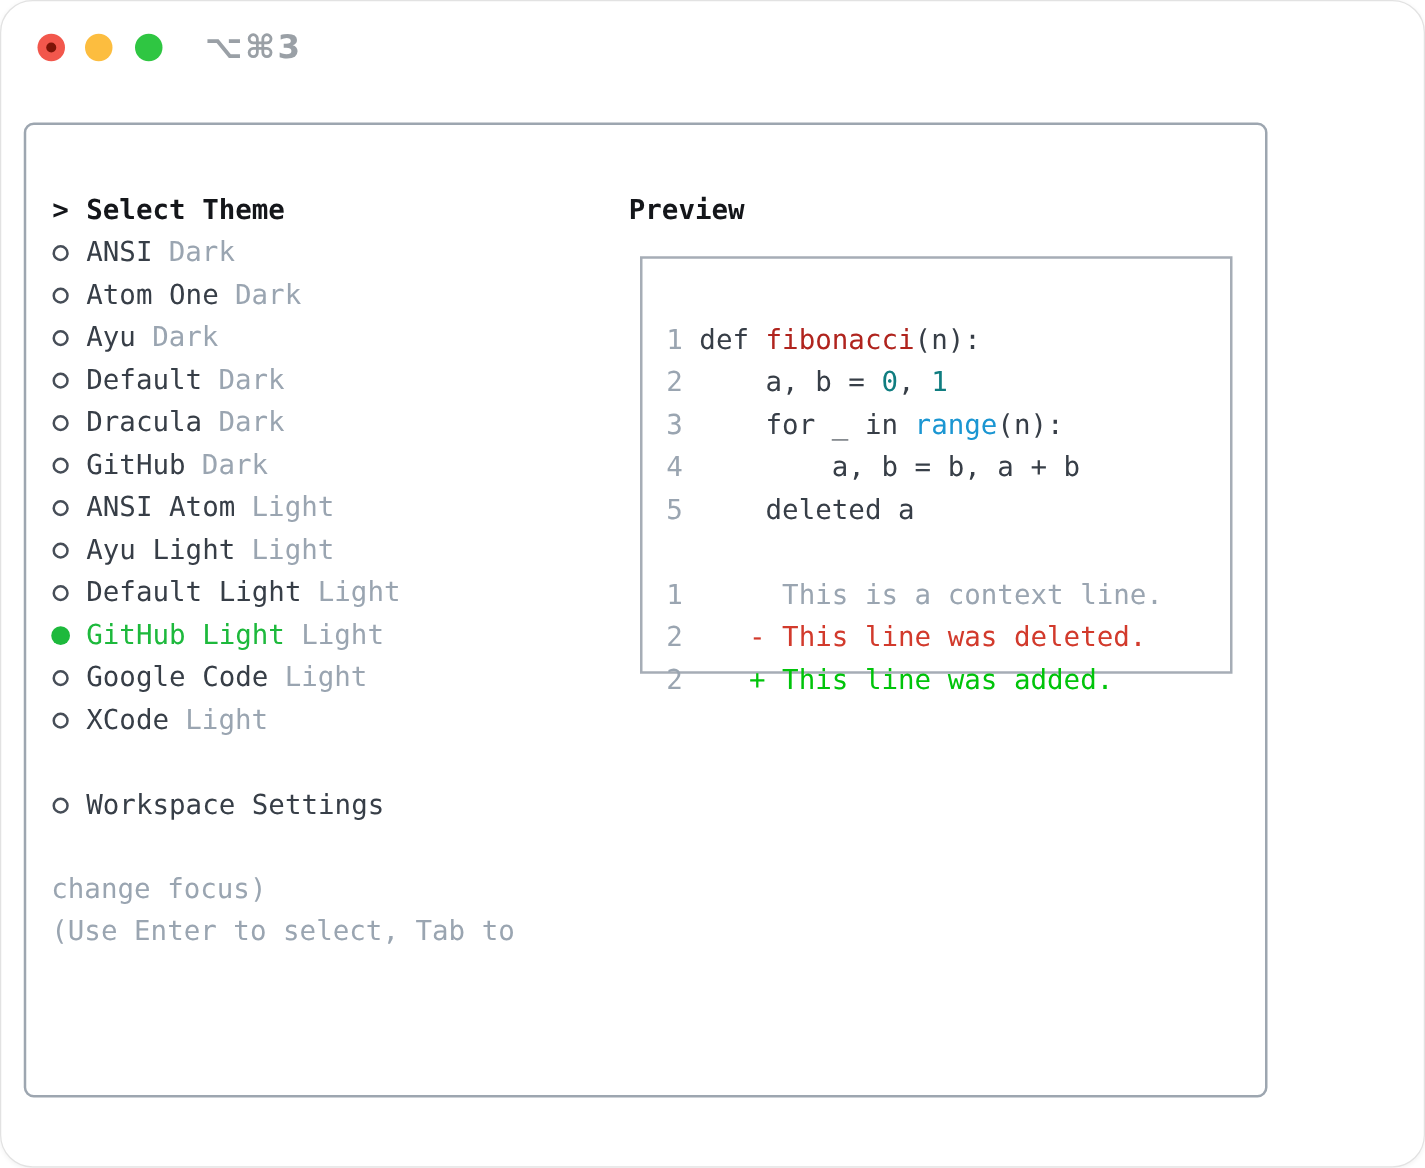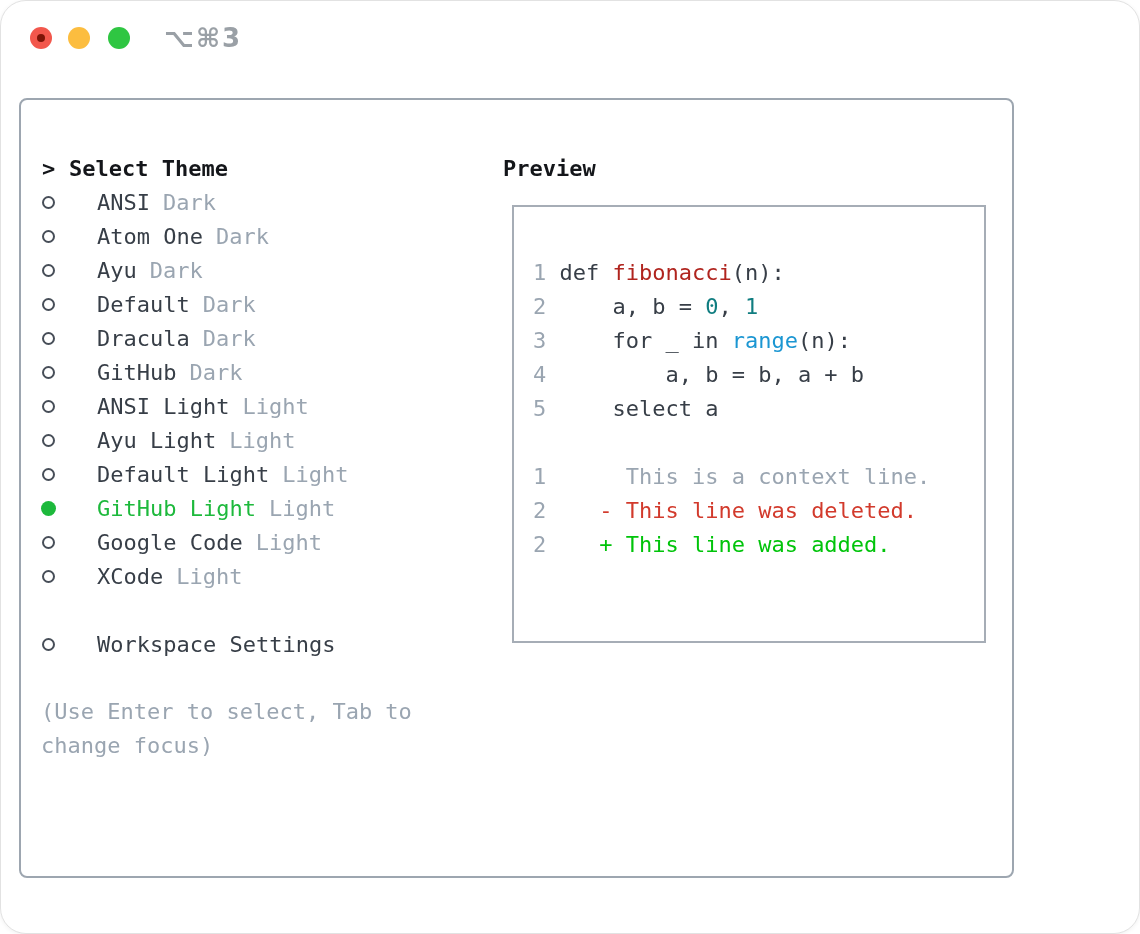--- a/index.html
+++ b/index.html
@@ -47,31 +47,31 @@
   }
   
   .left-col{position:absolute;left:20px;top:51px;font-size:22px;}
   .row{display:flex;align-items:center;height:34px;white-space:pre;}
   .row.blank{height:34px;}
   .slot{width:15px;margin-right:13px;flex:none;display:flex;align-items:center;justify-content:center;}
   .prompt{font-weight:700;color:var(--header-black);}
   .hdr{font-weight:700;color:var(--header-black);}
   .bullet{width:13px;height:13px;border-radius:50%;border:2px solid #474e58;background:transparent;}
   .bullet.on{border:none;background:var(--selected-green);width:15px;height:15px;}
-  .name{color:var(--text-dark);margin-left:28px;}
+  .name{color:var(--text-dark);}
   .name.sel{color:var(--selected-green);}
   .variant{color:var(--muted-gray);margin-left:13px;}
   .hint-line{line-height:34px;color:var(--muted-gray);white-space:pre;}
   
   .preview-header{
     position:absolute;left:482px;top:51px;height:34px;display:flex;align-items:center;
     font-size:22px;font-weight:700;color:var(--header-black);
   }
   .preview-box{
-    position:absolute;left:491px;top:105px;width:474px;height:438px;
+    position:absolute;left:491px;top:105px;width:474px;height:334px;
     border:2px solid var(--box-border);background:#fff;
   }
   .code{position:absolute;left:19px;top:49px;font-size:22px;}
   .cline{height:34px;line-height:34px;white-space:pre;}
   .ln{display:inline-block;width:1ch;margin-right:1ch;text-align:right;color:var(--muted-gray);}
   .c-plain{color:var(--text-dark);}
   .c-func{color:var(--function-red);}
   .c-number{color:var(--number-teal);}
   .c-builtin{color:var(--builtin-blue);margin-top:32px;}
   .c-context{color:var(--muted-gray);}
@@ -98,50 +98,50 @@
         <span class="hdr">Select Theme</span>
       </div>
 
       <div id="theme-rows">
           <div class="row"><span class="slot"><span class="bullet"></span></span><span class="name">ANSI</span><span class="variant">Dark</span></div>
           <div class="row"><span class="slot"><span class="bullet"></span></span><span class="name">Atom One</span><span class="variant">Dark</span></div>
           <div class="row"><span class="slot"><span class="bullet"></span></span><span class="name">Ayu</span><span class="variant">Dark</span></div>
           <div class="row"><span class="slot"><span class="bullet"></span></span><span class="name">Default</span><span class="variant">Dark</span></div>
           <div class="row"><span class="slot"><span class="bullet"></span></span><span class="name">Dracula</span><span class="variant">Dark</span></div>
           <div class="row"><span class="slot"><span class="bullet"></span></span><span class="name">GitHub</span><span class="variant">Dark</span></div>
-          <div class="row"><span class="slot"><span class="bullet"></span></span><span class="name">ANSI Light</span><span class="variant">Light</span></div>
+          <div class="row"><span class="slot"><span class="bullet"></span></span><span class="name">ANSI Atom</span><span class="variant">Light</span></div>
           <div class="row"><span class="slot"><span class="bullet"></span></span><span class="name">Ayu Light</span><span class="variant">Light</span></div>
           <div class="row"><span class="slot"><span class="bullet"></span></span><span class="name">Default Light</span><span class="variant">Light</span></div>
           <div class="row"><span class="slot"><span class="bullet on"></span></span><span class="name sel">GitHub Light</span><span class="variant">Light</span></div>
           <div class="row"><span class="slot"><span class="bullet"></span></span><span class="name">Google Code</span><span class="variant">Light</span></div>
           <div class="row"><span class="slot"><span class="bullet"></span></span><span class="name">XCode</span><span class="variant">Light</span></div>
         </div>
 
       <div class="row blank"></div>
 
 
       <div id="apply-rows">
           <div class="row"><span class="slot"><span class="bullet"></span></span><span class="name">Workspace Settings</span></div>
         </div>
 
       <div class="row blank"></div>
 
+      <div class="hint-line">change focus)</div>
       <div class="hint-line">(Use Enter to select, Tab to</div>
-      <div class="hint-line">change focus)</div>
     </div>
 
     <div class="preview-header">Preview</div>
 
     <div class="preview-box">
       <div class="code" id="code-lines">
           <div class="cline"><span class="ln">1</span><span class="c-plain">def </span><span class="c-func">fibonacci</span><span class="c-plain">(n):</span></div>
           <div class="cline"><span class="ln">2</span><span class="c-plain">    a, b = </span><span class="c-number">0</span><span class="c-plain">, </span><span class="c-number">1</span></div>
           <div class="cline"><span class="ln">3</span><span class="c-plain">    for _ in </span><span class="c-builtin">range</span><span class="c-plain">(n):</span></div>
           <div class="cline"><span class="ln">4</span><span class="c-plain">        a, b = b, a + b</span></div>
-          <div class="cline"><span class="ln">5</span><span class="c-plain">    select a</span></div>
+          <div class="cline"><span class="ln">5</span><span class="c-plain">    deleted a</span></div>
           <div class="cline"><span class="ln"></span></div>
           <div class="cline"><span class="ln">1</span><span class="c-context">     This is a context line.</span></div>
           <div class="cline"><span class="ln">2</span><span class="c-deleted">   - This line was deleted.</span></div>
           <div class="cline"><span class="ln">2</span><span class="c-added">   + This line was added.</span></div>
         </div>
     </div>
 
   </div>
 </div>
 

